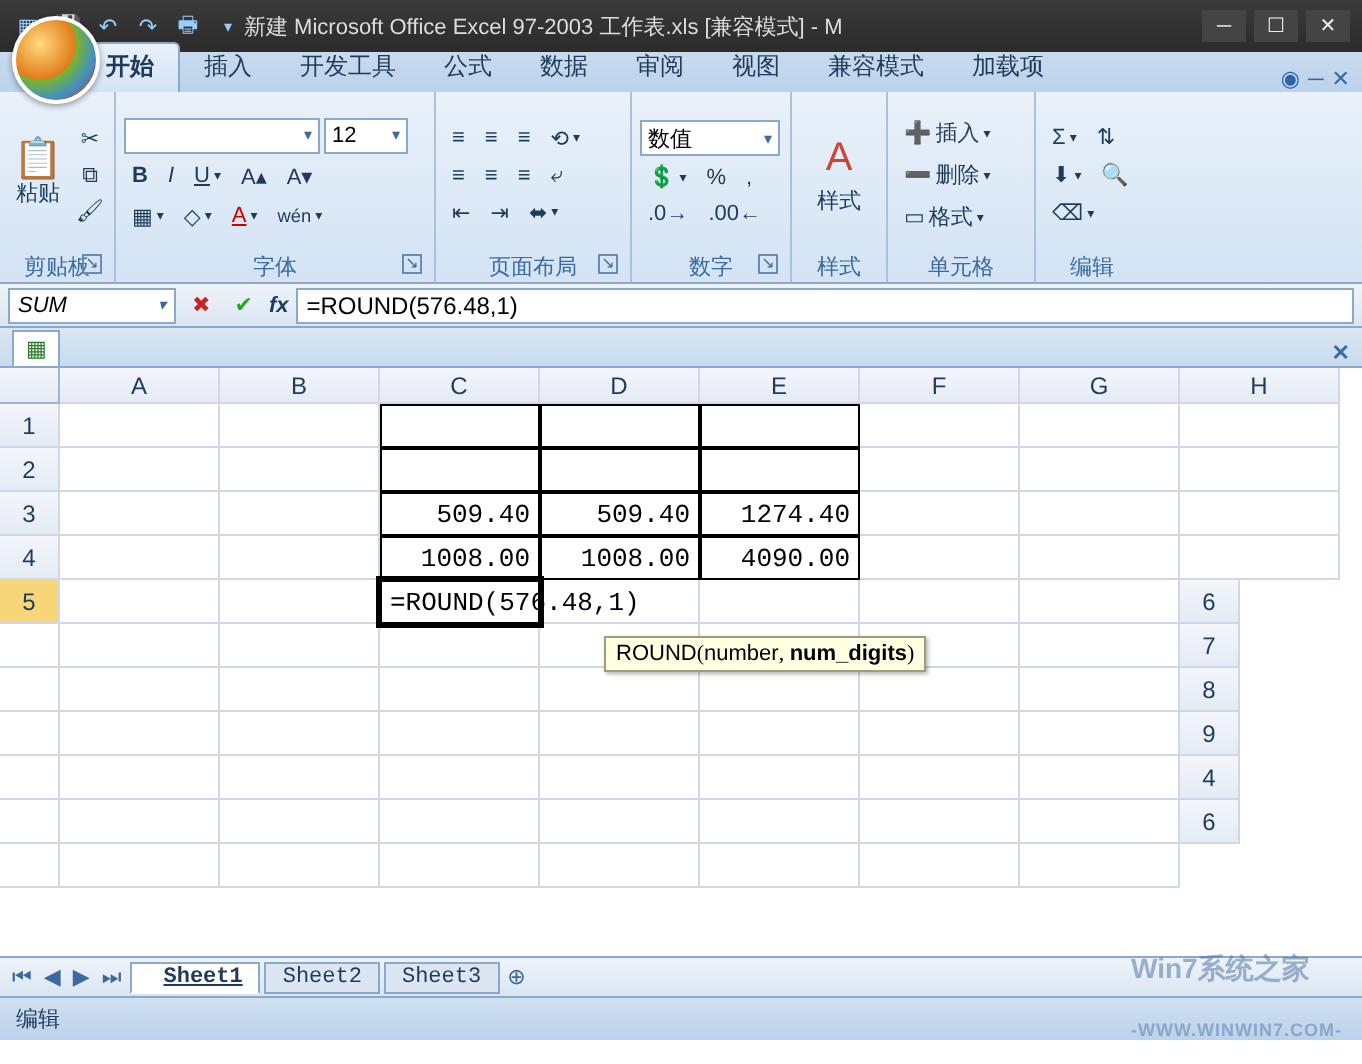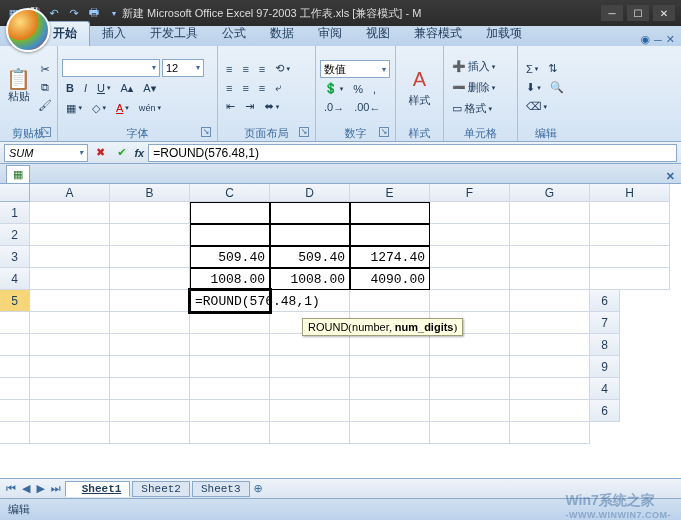--- a/index.html
+++ b/index.html
@@ -64,21 +64,21 @@
 .sheettabs .nav { color: #3a6a9f; padding: 0 2px; }
 .stab { padding: 1px 8px; border: 1px solid #8ba9c8; background: #fff; color: #1f3b5a; font-family: "Courier New", monospace; }
 .stab.active { background: #fff; border-bottom-color: #fff; font-weight: bold; text-decoration: underline; padding-left: 16px; }
 .stab.inactive { background: #dbe6f2; }
 
 
 .status { height: 22px; background: linear-gradient(#cfe0f0,#bcd2ec); border-top: 1px solid #8ba9c8; display: flex; align-items: center; padding: 0 8px; font-size: 11px; color: #1f3b5a; }
 
 
 .watermark { position: absolute; right: 10px; bottom: 12px; font-size: 14px; color: rgba(70,110,160,.5); font-weight: bold; pointer-events: none; }
-.watermark small { font-size: 9px; display: block; color: rgba(70,110,160,.45); letter-spacing: .5px; }
+.watermark small { font-size: 9px; display: block; color: rgba(70,110,160,.45); letter-spacing: .5px; margin-top: 16px; }
 </style>
 </head>
 <body>
 
 <div class="titlebar">
   <div class="qat">
     <span class="qat-ico">▦</span>
     <span class="qat-ico">💾</span>
     <span class="qat-ico">↶</span>
     <span class="qat-ico">↷</span>

